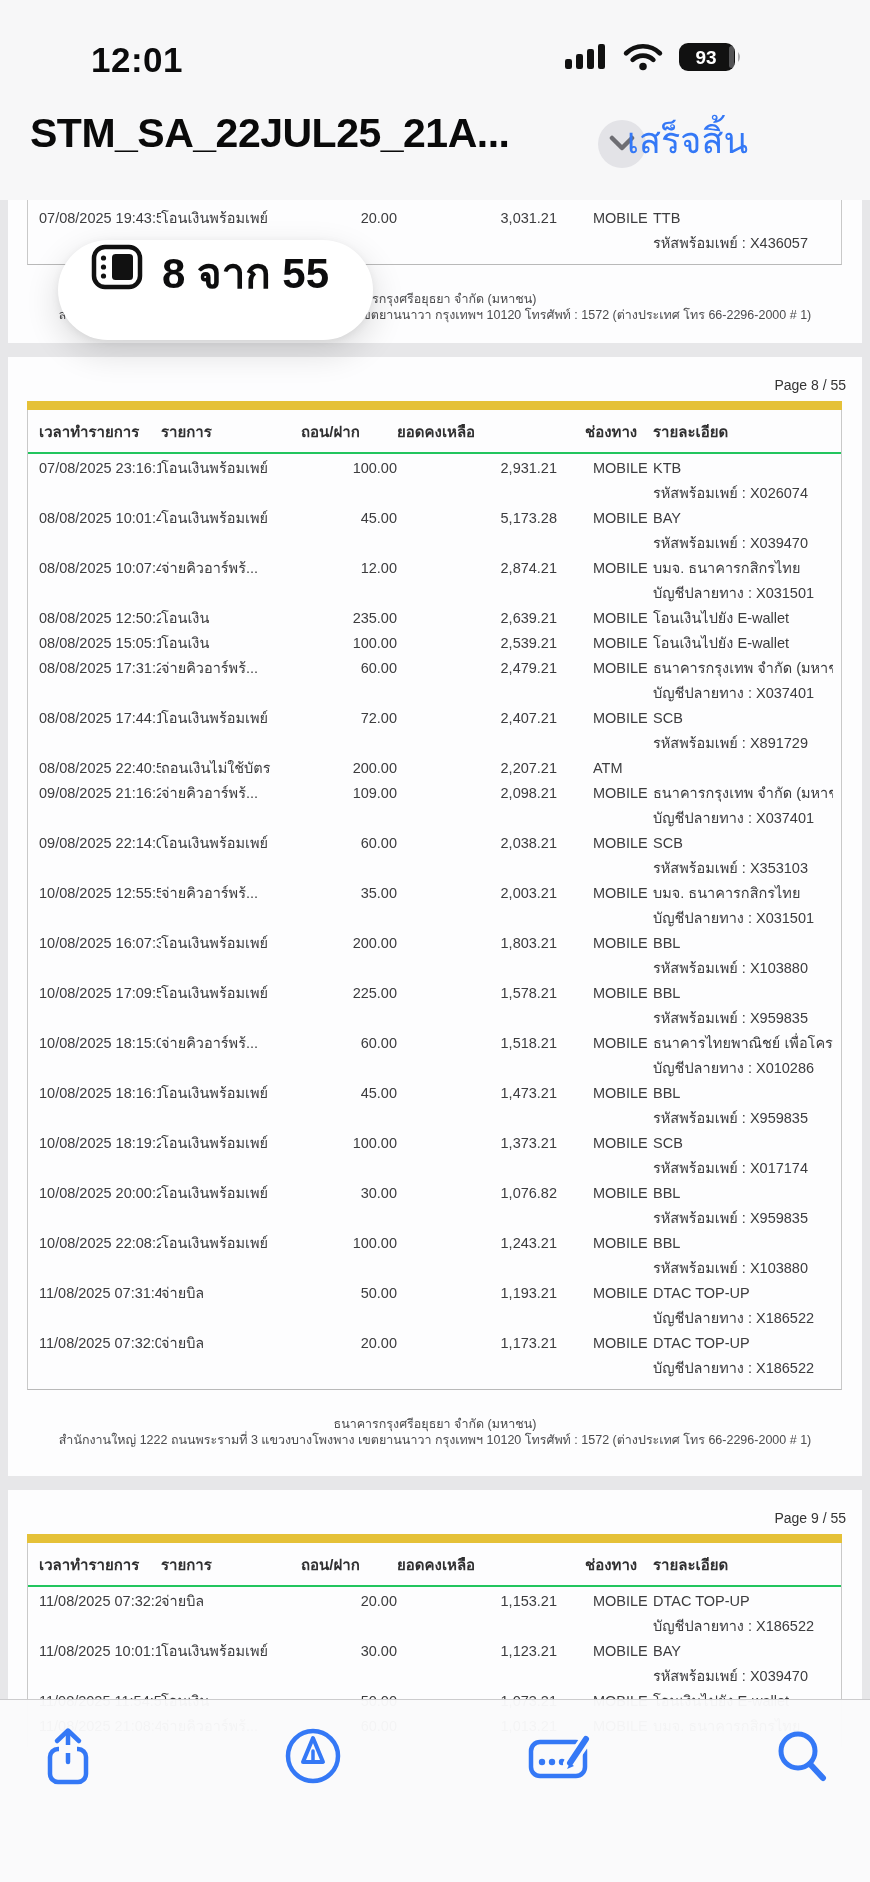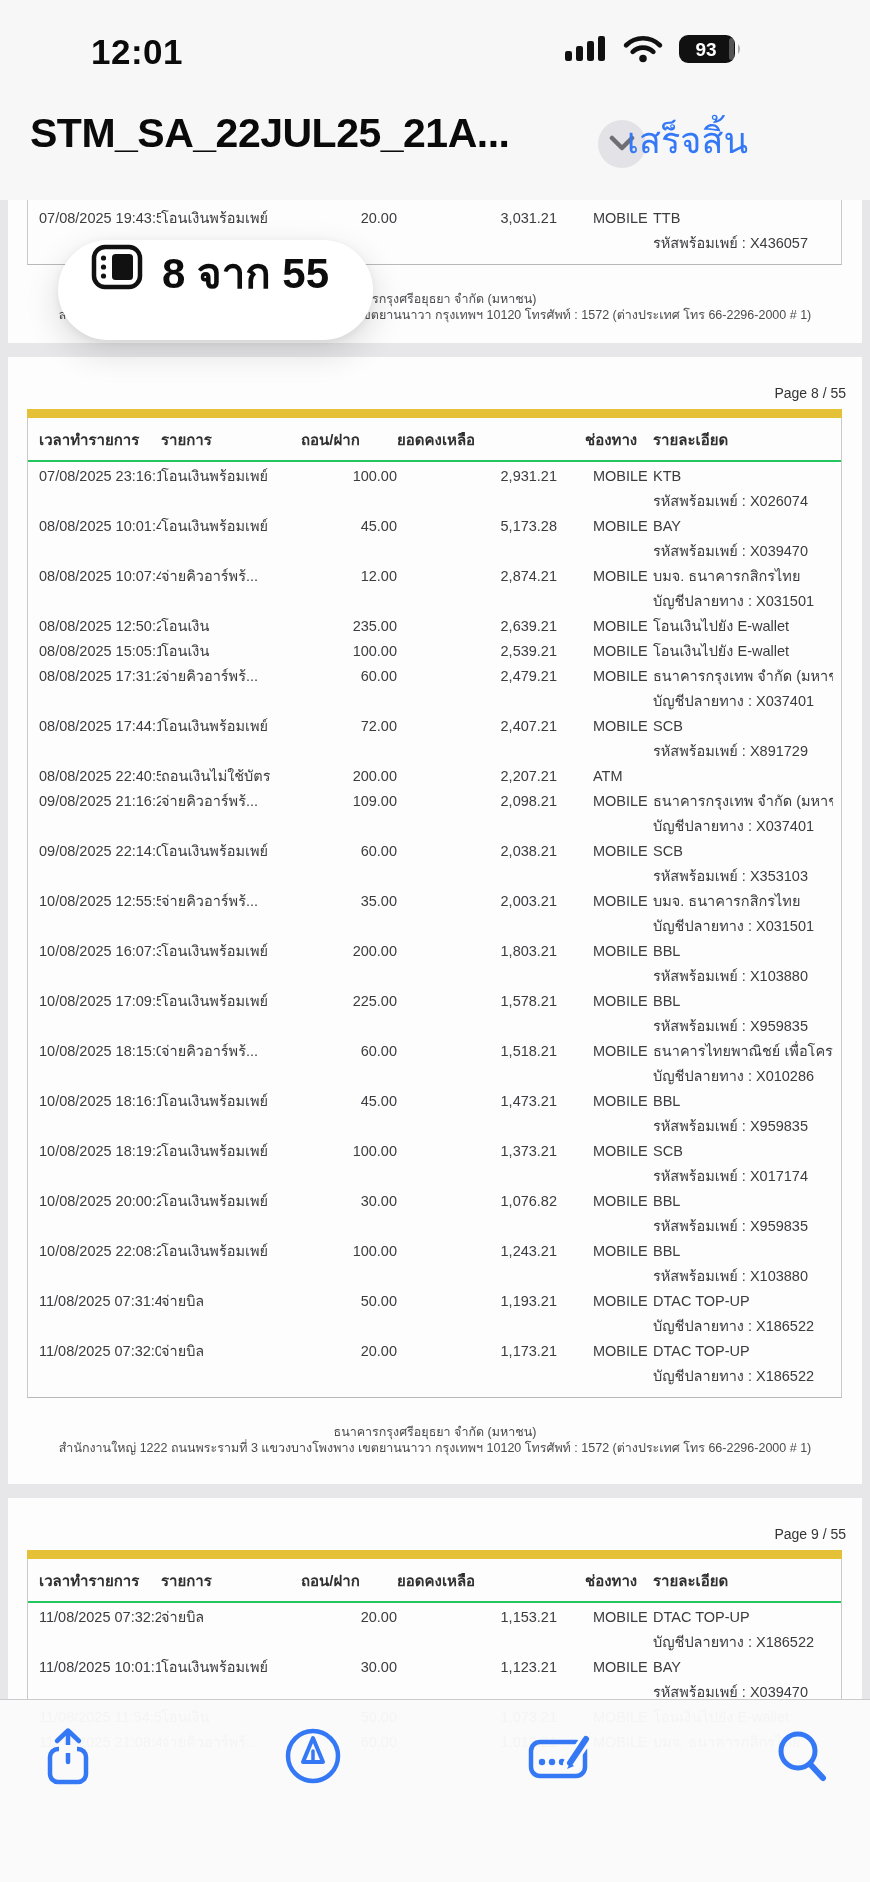--- a/index.html
+++ b/index.html
@@ -2,21 +2,21 @@
 <html><head>
 <meta charset="utf-8">
 <style>
   html,body{margin:0;padding:0;}
   body{width:870px;height:1882px;font-family:"Liberation Sans","DejaVu Sans",sans-serif;
        -webkit-font-smoothing:antialiased;}
   .phone{position:relative;width:870px;height:1882px;background:#E7E7E9;overflow:hidden;}
 
   
   .chrome{position:absolute;top:0;left:0;width:870px;height:200px;background:#F7F7F8;z-index:5;}
-  .statusbar{position:absolute;top:4px;left:0;width:800px;height:96px;}
+  .statusbar{position:absolute;top:12px;left:0;width:800px;height:96px;}
   .status-time{position:absolute;left:72px;top:28px;width:130px;text-align:center;
                font-size:35px;font-weight:700;color:#0b0b0c;letter-spacing:.5px;}
   .status-icons{position:absolute;right:55px;top:30px;display:flex;align-items:flex-end;gap:15px;}
   .navbar{position:absolute;top:96px;left:0;width:800px;height:104px;display:flex;align-items:center;}
   .nav-title{position:absolute;left:30px;top:14px;max-width:555px;white-space:nowrap;overflow:hidden;
              font-size:41px;font-weight:700;color:#0a0a0a;letter-spacing:-.5px;}
   .nav-chevron{position:absolute;left:598px;top:24px;width:48px;height:48px;border-radius:50%;
                background:#E3E3E7;display:flex;align-items:center;justify-content:center;border:none;padding:0;}
   .nav-done{position:absolute;right:52px;top:16px;background:none;border:none;padding:0;
             font-size:36px;font-weight:500;color:#3478F6;font-family:inherit;}
@@ -35,21 +35,21 @@
   .th{font-size:15px;font-weight:700;color:#2f2f30;line-height:20px;}
   .th.num{text-align:left;}
   .th.pad{padding-left:28px;}
   .rows{padding:2px 8px 8px 11px;}
   .trow{display:grid;grid-template-columns:122px 140px 96px 160px 96px 1fr;align-items:start;}
   .cell{font-size:14.5px;color:#3c3c3e;line-height:25px;white-space:nowrap;overflow:hidden;}
   .cell-amount,.cell-balance{text-align:right;}
   .cell-channel{padding-left:36px;}
   .cell-detail div{font-size:14.5px;color:#3c3c3e;line-height:25px;white-space:nowrap;}
 
-  .page-label{text-align:right;padding:28px 16px 8px 0;font-size:14px;color:#333;}
+  .page-label{text-align:right;padding:20px 16px 8px 0;font-size:14px;color:#333;}
   .stmt-footer{text-align:center;padding-top:26px;}
   .stmt-footer div{font-size:12.5px;color:#4c4c4e;line-height:16px;}
   .sheet-pad-bottom{height:28px;}
 
   
   .sheet.partial .rows{padding-top:3px;}
 
   
   .page-pill{position:absolute;left:58px;top:240px;height:100px;z-index:6;background:#FFFFFF;
              border-radius:50px;display:flex;padding:0 44px 0 32px;border:none;

